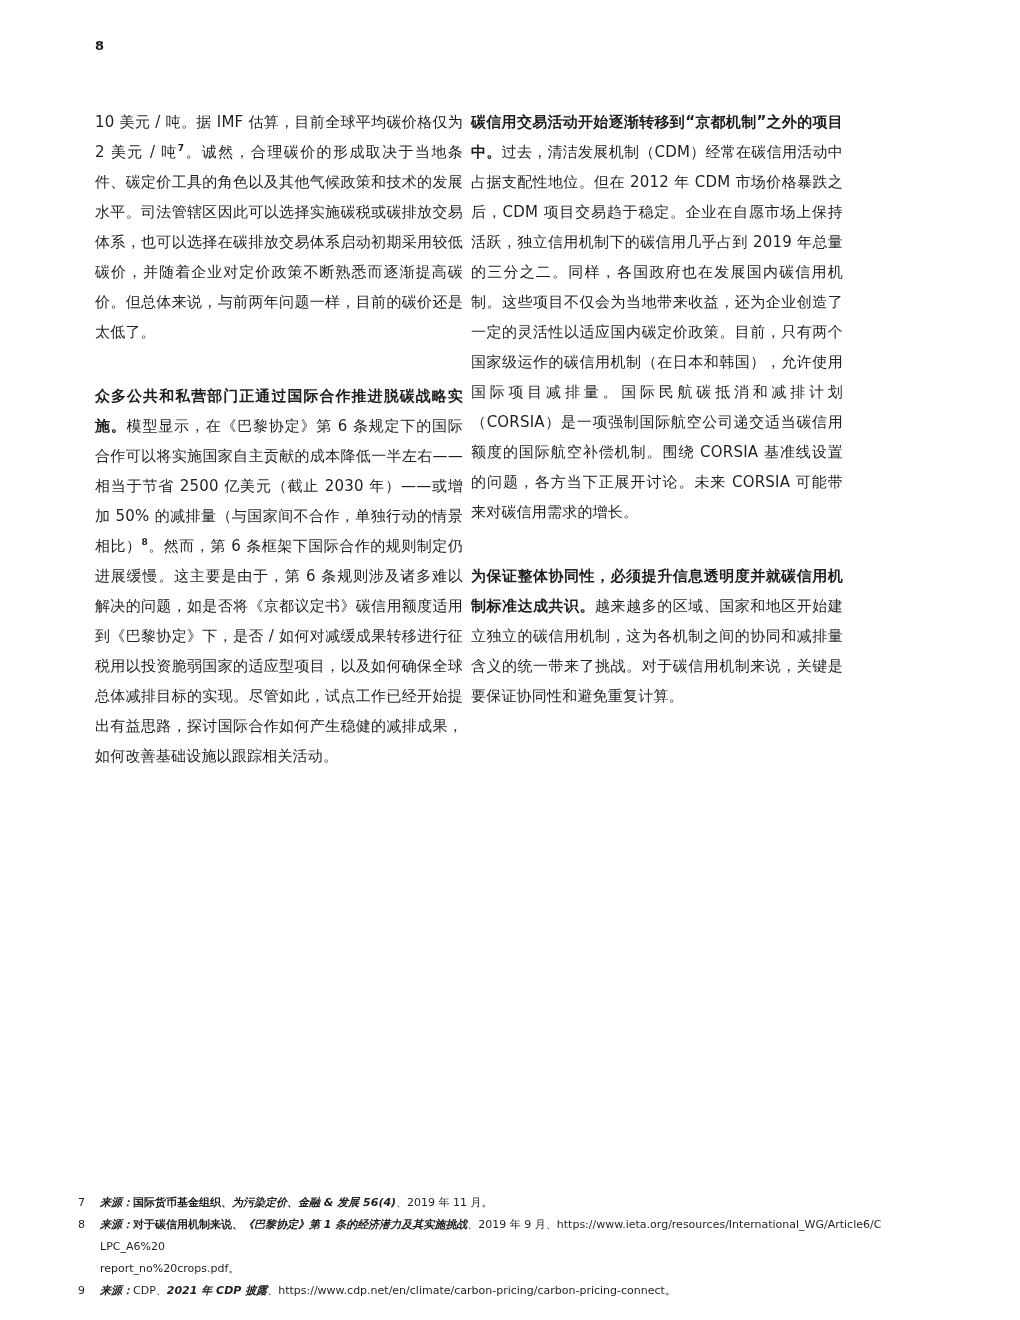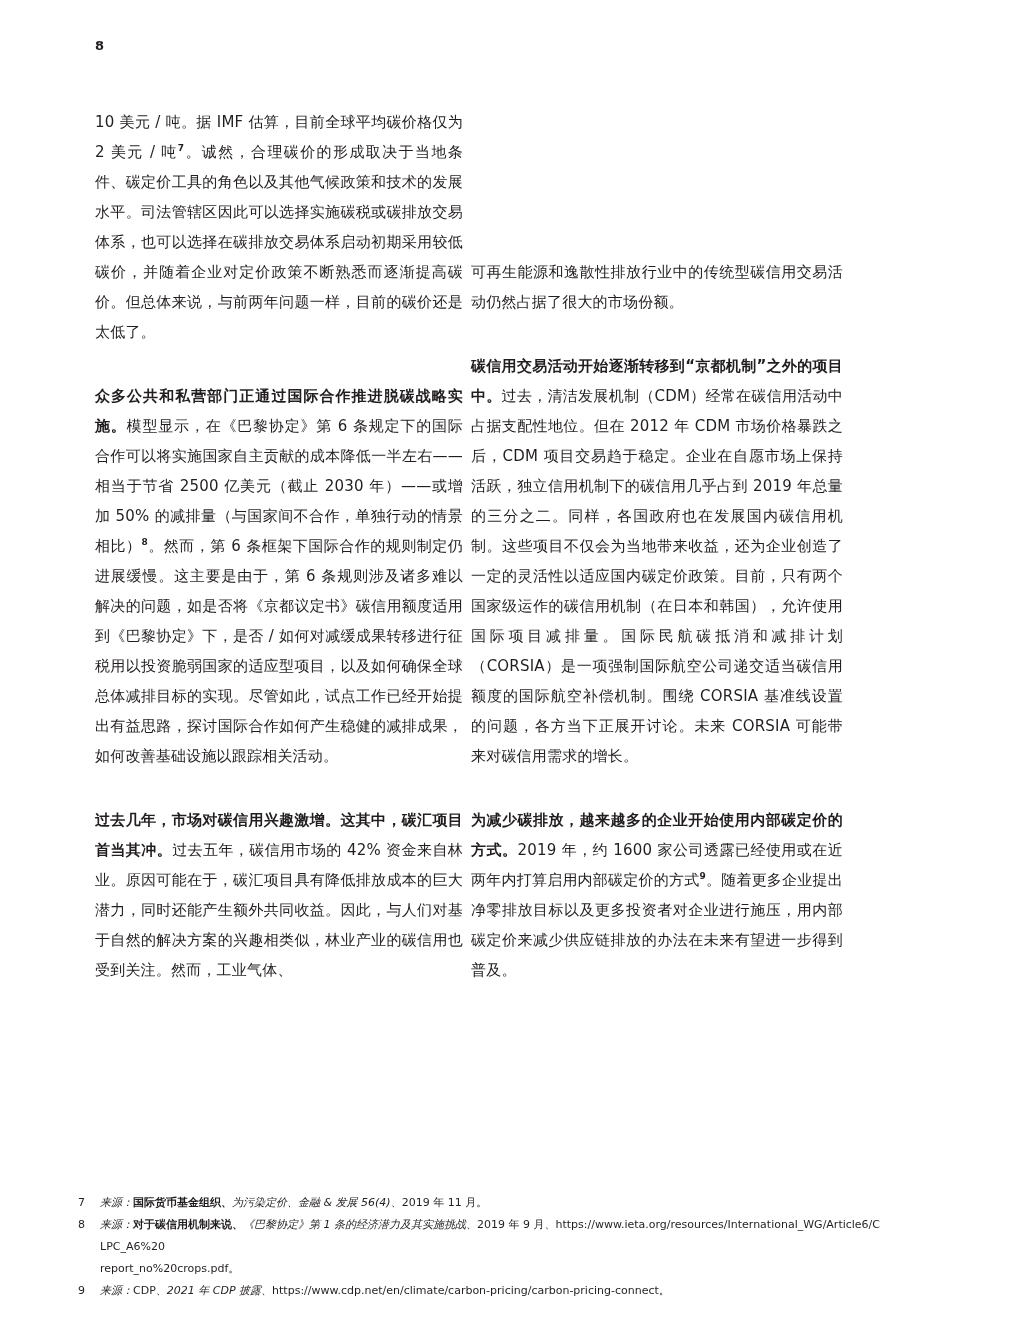--- a/index.html
+++ b/index.html
@@ -20,35 +20,34 @@
     font-weight: bold;
     letter-spacing: 0.5px;
   }
   .columns {
     position: absolute;
     left: 95px;
     top: 107px;
     width: 760px;
     display: flex;
     gap: 8px;
-    align-items: flex-end;
   }
   .col-left  { width: 368px; }
   .col-right { width: 372px; }
   .para {
     margin: 0 0 34px 0;
     font-size: 15px;
     line-height: 30px;
     text-align: justify;
     text-justify: inter-character;
     letter-spacing: 0.2px;
   }
   .seg-r  { font-weight: normal; }
   .seg-b  { font-weight: bold; }
-  .seg-bi { font-weight: normal; font-style: italic; }
+  .seg-bi { font-weight: bold; font-style: italic; }
   sup.seg-sup {
     font-size: 9px;
     font-weight: bold;
     line-height: 0;
     vertical-align: super;
   }
   .footnotes {
     position: absolute;
     left: 78px;
     top: 1192px;
@@ -72,26 +71,24 @@
 </style>
 </head>
 <body>
 
 <div class="page-number">8</div>
 
 <div class="columns">
   <div class="col-left">
       <p class="para"><span class="seg-r">10 美元 / 吨。据 IMF 估算，目前全球平均碳价格仅为 2 美元 / 吨</span><sup class="seg-sup">7</sup><span class="seg-r">。诚然，合理碳价的形成取决于当地条件、碳定价工具的角色以及其他气候政策和技术的发展水平。司法管辖区因此可以选择实施碳税或碳排放交易体系，也可以选择在碳排放交易体系启动初期采用较低碳价，并随着企业对定价政策不断熟悉而逐渐提高碳价。但总体来说，与前两年问题一样，目前的碳价还是太低了。</span></p>
       <p class="para"><span class="seg-b">众多公共和私营部门正通过国际合作推进脱碳战略实施。</span><span class="seg-r">模型显示，在《巴黎协定》第 6 条规定下的国际合作可以将实施国家自主贡献的成本降低一半左右——相当于节省 2500 亿美元（截止 2030 年）——或增加 50% 的减排量（与国家间不合作，单独行动的情景相比）</span><sup class="seg-sup">8</sup><span class="seg-r">。然而，第 6 条框架下国际合作的规则制定仍进展缓慢。这主要是由于，第 6 条规则涉及诸多难以解决的问题，如是否将《京都议定书》碳信用额度适用到《巴黎协定》下，是否 / 如何对减缓成果转移进行征税用以投资脆弱国家的适应型项目，以及如何确保全球总体减排目标的实现。尽管如此，试点工作已经开始提出有益思路，探讨国际合作如何产生稳健的减排成果，如何改善基础设施以跟踪相关活动。</span></p>
-      <p class="para"><span class="seg-b">过去几年，市场对碳信用兴趣激增。这其中，碳汇项目首当其冲。</span><span class="seg-r">过去五年，碳信用市场的 42% 资金来自林业。原因可能在于，碳汇项目具有降低排放成本的巨大潜力，同时还能产生额外共同收益。因此，与人们对基于自然的解决方案的兴趣相类似，林业产业的碳信用也受到关注。然而，工业气体、</span></p>
     </div>
   <div class="col-right">
-      <p class="para"><span class="seg-r">可再生能源和逸散性排放行业中的传统型碳信用交易活动仍然占据了很大的市场份额。</span></p>
       <p class="para"><span class="seg-b">碳信用交易活动开始逐渐转移到“京都机制”之外的项目中。</span><span class="seg-r">过去，清洁发展机制（CDM）经常在碳信用活动中占据支配性地位。但在 2012 年 CDM 市场价格暴跌之后，CDM 项目交易趋于稳定。企业在自愿市场上保持活跃，独立信用机制下的碳信用几乎占到 2019 年总量的三分之二。同样，各国政府也在发展国内碳信用机制。这些项目不仅会为当地带来收益，还为企业创造了一定的灵活性以适应国内碳定价政策。目前，只有两个国家级运作的碳信用机制（在日本和韩国），允许使用国际项目减排量。国际民航碳抵消和减排计划（CORSIA）是一项强制国际航空公司递交适当碳信用额度的国际航空补偿机制。围绕 CORSIA 基准线设置的问题，各方当下正展开讨论。未来 CORSIA 可能带来对碳信用需求的增长。</span></p>
-      <p class="para"><span class="seg-b">为减少碳排放，越来越多的企业开始使用内部碳定价的方式。</span><span class="seg-r">2019 年，约 1600 家公司透露已经使用或在近两年内打算启用内部碳定价的方式</span><sup class="seg-sup">9</sup><span class="seg-r">。随着更多企业提出净零排放目标以及更多投资者对企业进行施压，用内部碳定价来减少供应链排放的办法在未来有望进一步得到普及。</span></p>
+      <p class="para"><span class="seg-b">为保证整体协同性，必须提升信息透明度并就碳信用机制标准达成共识。</span><span class="seg-r">越来越多的区域、国家和地区开始建立独立的碳信用机制，这为各机制之间的协同和减排量含义的统一带来了挑战。对于碳信用机制来说，关键是要保证协同性和避免重复计算。</span></p>
     </div>
 </div>
 
 <div class="footnotes">
     <div class="footnote">
       <span class="fn-num">7</span>
       <span class="fn-text"><span class="seg-bi">来源：</span><span class="seg-b">国际货币基金组织、</span><span class="seg-bi">为污染定价、金融 &amp; 发展 56(4)</span><span class="seg-r">、2019 年 11 月。</span></span>
     </div>
     <div class="footnote">
       <span class="fn-num">8</span>

